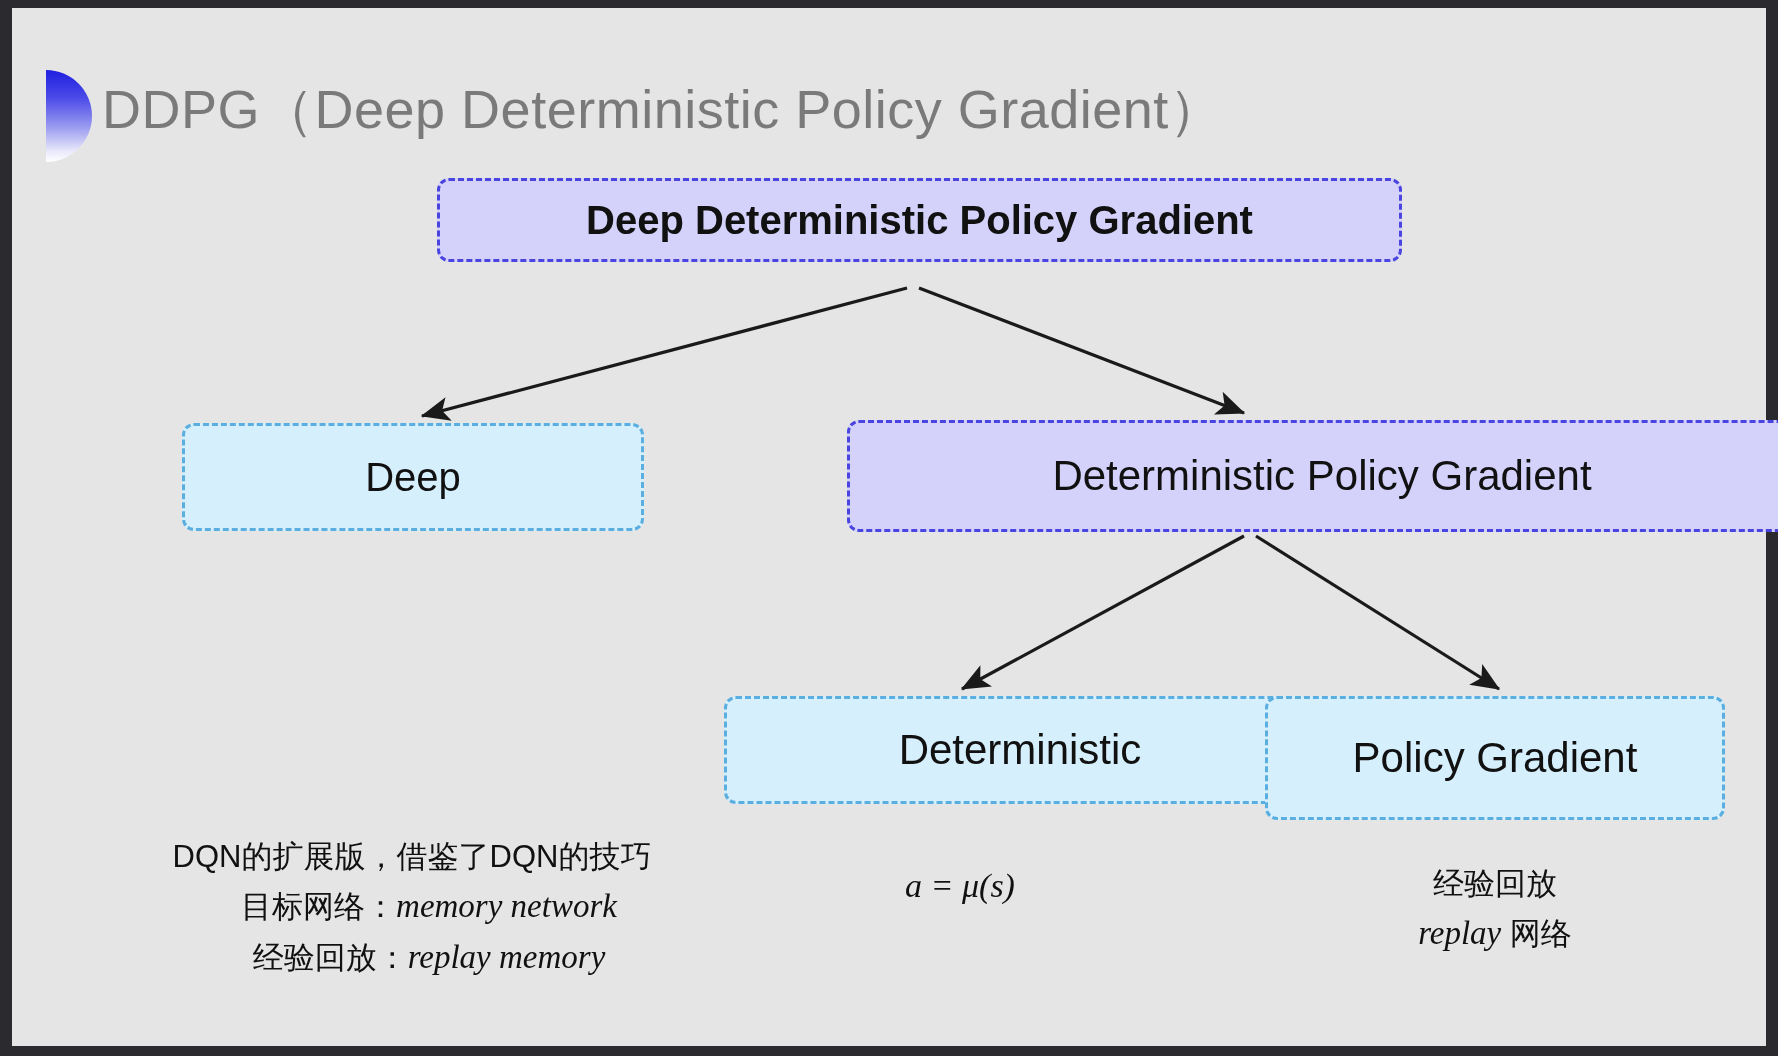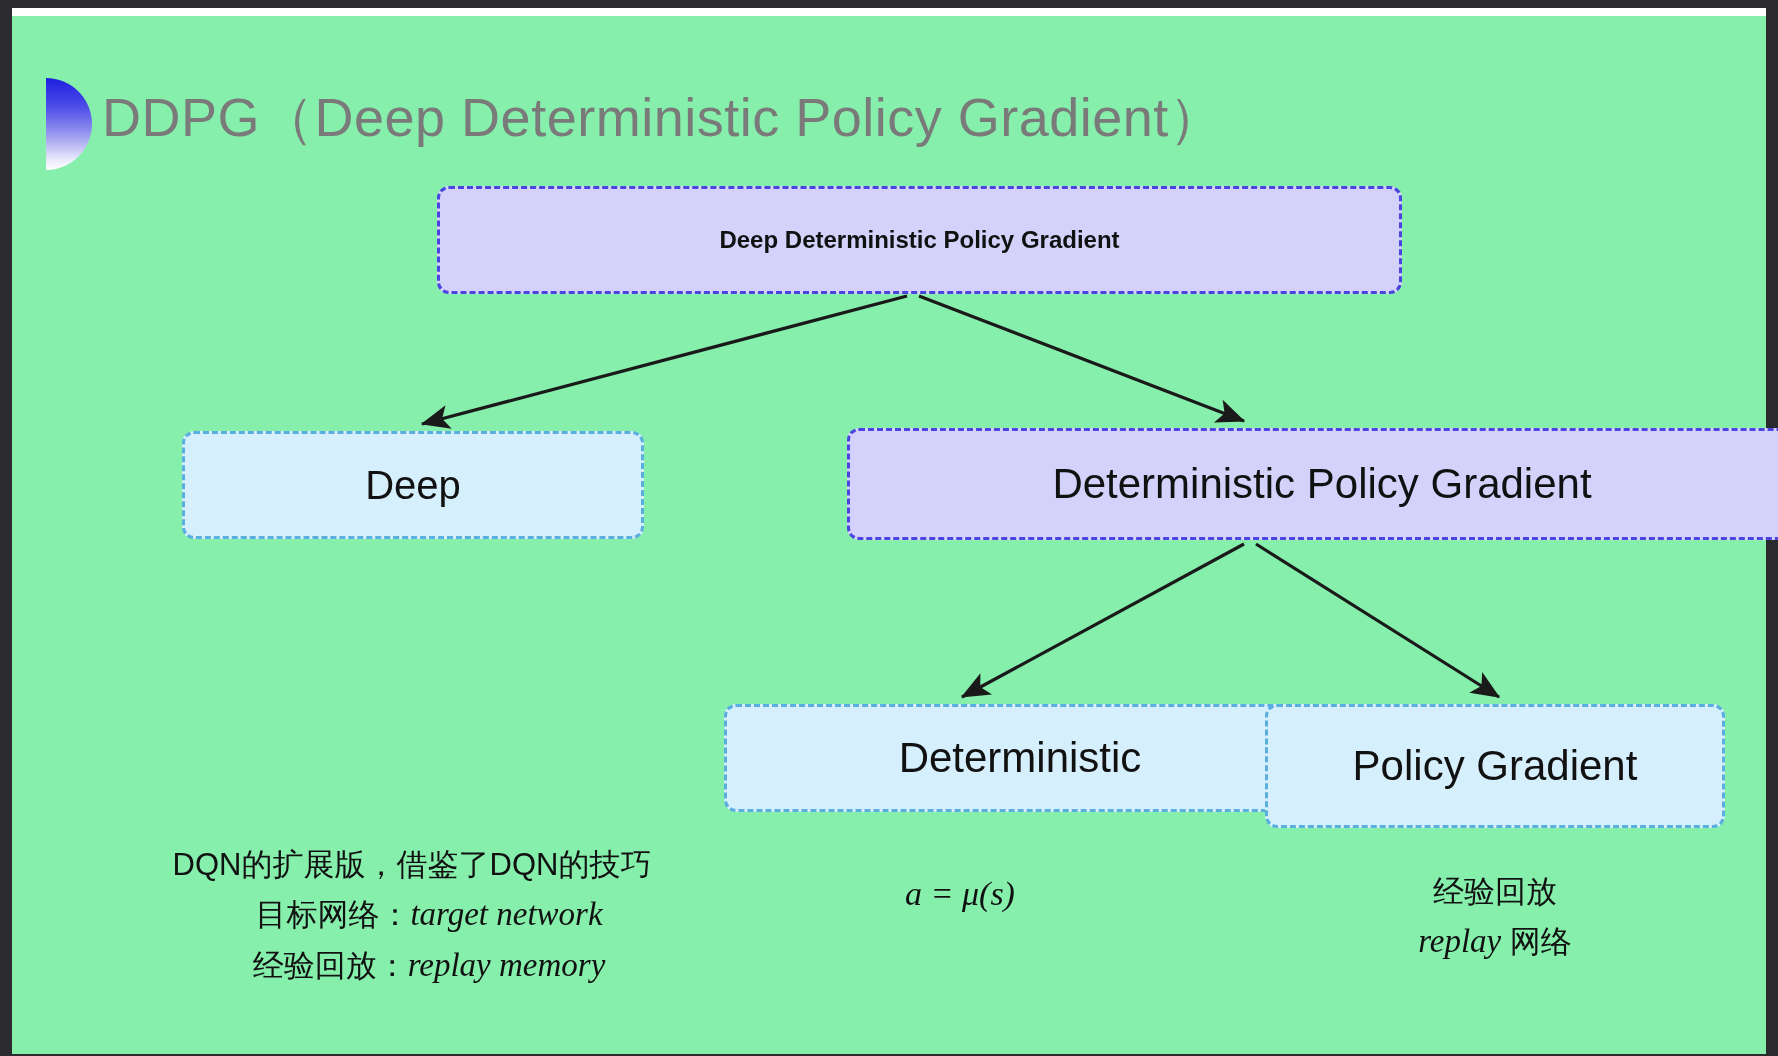--- a/index.html
+++ b/index.html
@@ -24,24 +24,24 @@
     background: #2b2b2f;
   }
   .edge-left   { left: 0;   top: 0; width: 12px;  height: 1056px; }
   .edge-right  { right: 0;  top: 0; width: 12px;  height: 1056px; }
   .edge-top    { left: 0;   top: 0; width: 1778px; height: 8px; }
   .edge-bottom { left: 0;   bottom: 0; width: 1778px; height: 10px; }
 
   .canvas {
     position: absolute;
     left: 12px;
-    top: 16px;
+    top: 8px;
     width: 1754px;
     height: 1038px;
-    background: #86efac;
+    background: #e5e5e5;
   }
 
   
   .title-accent {
     position: absolute;
     left: 34px;
     top: 62px;
     width: 46px;
     height: 92px;
     border-radius: 0 46px 46px 0;
@@ -73,21 +73,21 @@
   .node.purple {
     background: #d4d2fb;
     border: 3px dashed #4a45e0;
   }
   .node.cyan {
     background: #d6effc;
     border: 3px dashed #5aaee0;
     text-align: center;
   }
 
-  #node-root   { left: 425px; top: 170px; width: 965px; height: 108px; font-size: 24px; font-weight: 600; }
+  #node-root   { left: 425px; top: 170px; width: 965px; height: 84px; font-size: 40px; font-weight: 600; }
   #node-deep   { left: 170px; top: 415px; width: 462px; height: 108px; font-size: 40px; font-weight: 400; }
   #node-dpg    { left: 835px; top: 412px; width: 950px; height: 112px; font-size: 42px; font-weight: 400; }
   #node-det    { left: 712px; top: 688px; width: 568px; height: 108px; font-size: 42px; font-weight: 400; padding-left: 24px; }
   #node-pg     { left: 1253px; top: 688px; width: 460px; height: 124px; font-size: 42px; font-weight: 400; }
 
   
   #arrows {
     position: absolute;
     left: 0; top: 0;
     width: 1754px;
@@ -172,21 +172,21 @@
     <div id="node-deep" class="node cyan">Deep</div>
 
     <div id="node-dpg" class="node purple">Deterministic Policy Gradient</div>
 
     <div id="node-det" class="node cyan">Deterministic</div>
 
     <div id="node-pg" class="node cyan">Policy Gradient</div>
 
     <div id="annot-deep" class="annot">
       <span class="row">DQN的扩展版，借鉴了DQN的技巧</span>
-      <span class="row indent-1"><span>目标网络：</span><span class="serif-italic">target network</span></span>
+      <span class="row indent-1"><span>目标网络：</span><span class="serif-italic">memory network</span></span>
       <span class="row indent-1"><span>经验回放：</span><span class="serif-italic">replay memory</span></span>
     </div>
 
     <div id="annot-det" class="annot">
       <div class="math">a = μ(s)</div>
     </div>
 
     <div id="annot-pg" class="annot">
       <div>经验回放</div>
       <div><span class="serif-italic">replay</span><span> 网络</span></div>

